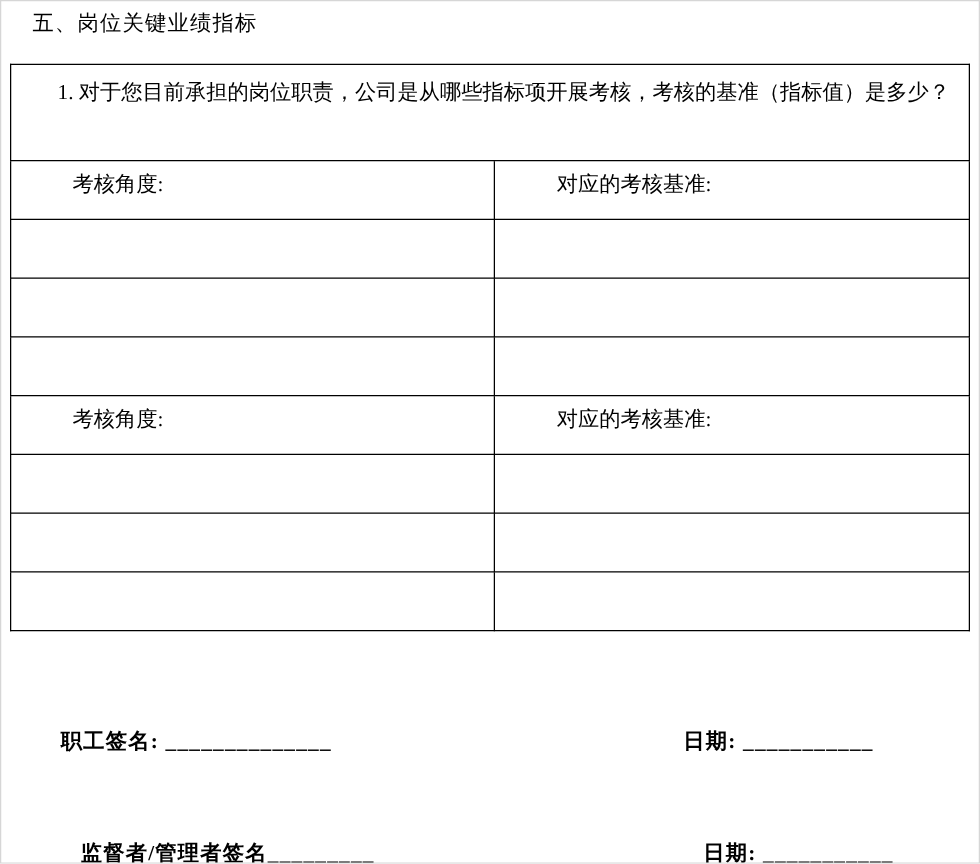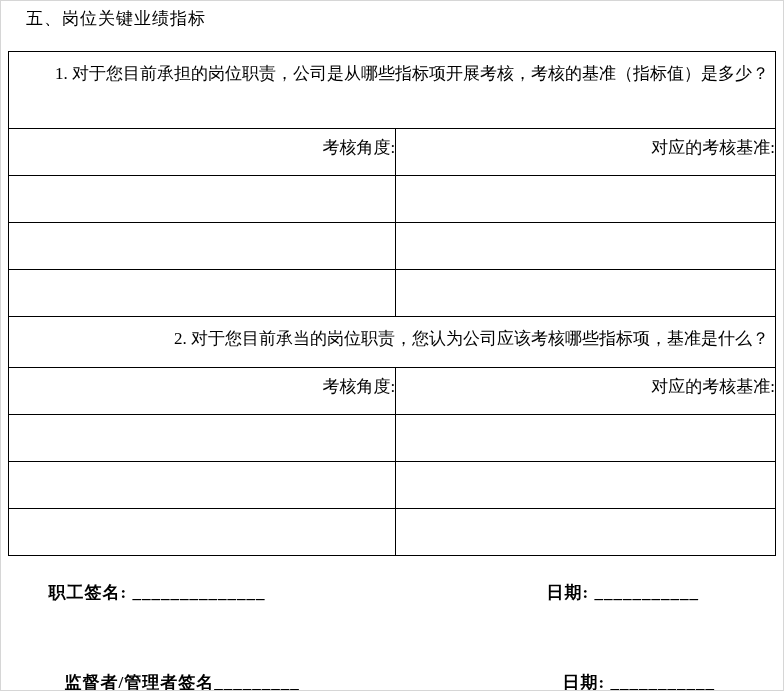--- a/index.html
+++ b/index.html
@@ -1,15 +1,15 @@
 <!DOCTYPE html>
 <html><head>
 <meta charset="utf-8">
 <style>
-  * { margin:0; padding:0; box-sizing:border-box;text-align:right; }
+  * { margin:0; padding:0; box-sizing:border-box; }
   html,body { background:#ffffff; }
   .page {
     position:relative;
     width:784px; height:691px;
     background:#ffffff;
     border:1px solid #d6d6d6;
     font-family:"Liberation Serif","DejaVu Serif",serif;
     color:#000000;
     font-size:17px;
     overflow:hidden;
@@ -30,21 +30,21 @@
     font-size:17px;
   }
   col.c1 { width:50.5%; }
   td.q-cell {
     padding:4px 6px 0 5px;
     text-indent:32px;
     line-height:36px;
   }
   tr.q1-row td { height:77px; }
   tr.q2-row td { height:51px; }
-  td.h-cell { padding:8px 0 0 64px; line-height:22px; }
+  td.h-cell { padding:8px 0 0 49px; line-height:22px; }
   tr.h-row td { height:47px; }
   tr.e-row td { height:47px; }
   .sig-row { position:absolute; left:0; width:620px; height:24px;font-weight:bold; }
   .sig-row.first  { top:560px; }
   .sig-row.second { top:650px;margin-left:16px; }
   .sig-left  { position:absolute; left:22px; top:0; white-space:pre; }
   .sig-date  { position:absolute; left:520px; top:0; white-space:pre; }
   .u-line { letter-spacing:1px; }
   .lbl { letter-spacing:1px; }
 </style>
@@ -75,23 +75,20 @@
       </tr>
       <tr class="e-row">
         <td></td>
         <td></td>
       </tr>
       <tr class="e-row">
         <td></td>
         <td></td>
       </tr>
 
-      <tr class="q2-row">
-        <td colspan="2" class="q-cell">2. 对于您目前承当的岗位职责，您认为公司应该考核哪些指标项，基准是什么？</td>
-      </tr>
       <tr class="h-row">
         <td class="h-cell">考核角度:</td>
         <td class="h-cell">对应的考核基准:</td>
       </tr>
       <tr class="e-row">
         <td></td>
         <td></td>
       </tr>
       <tr class="e-row">
         <td></td>

